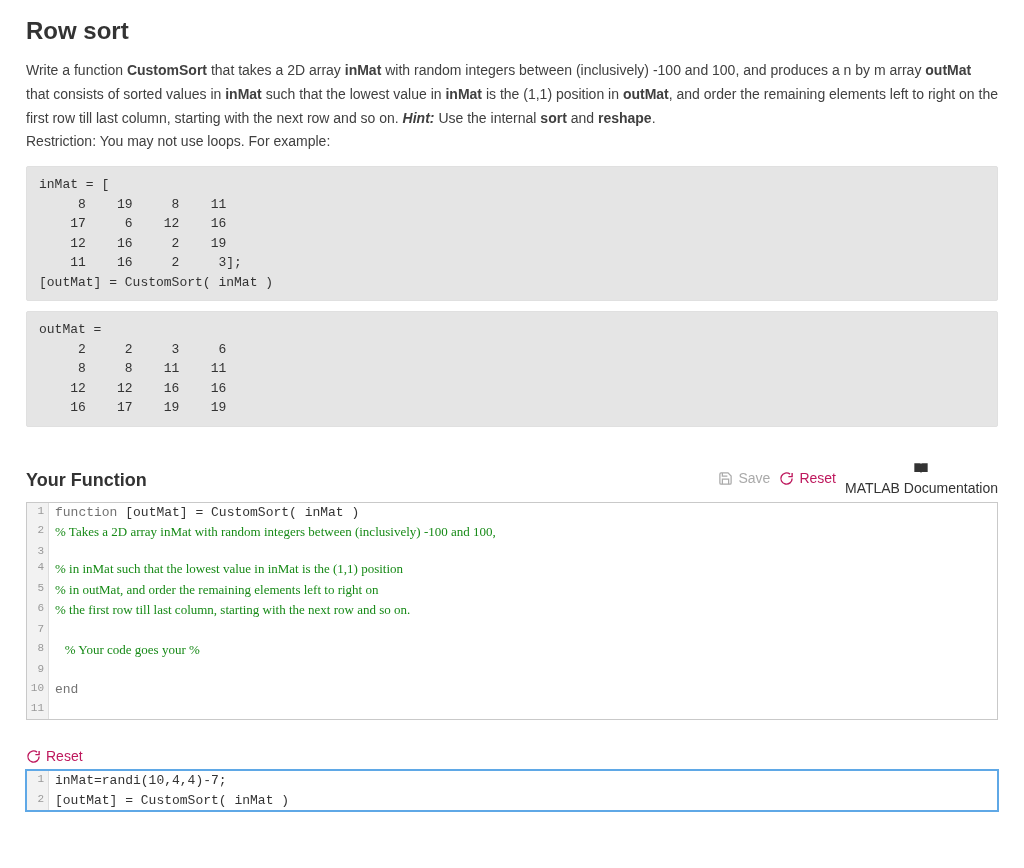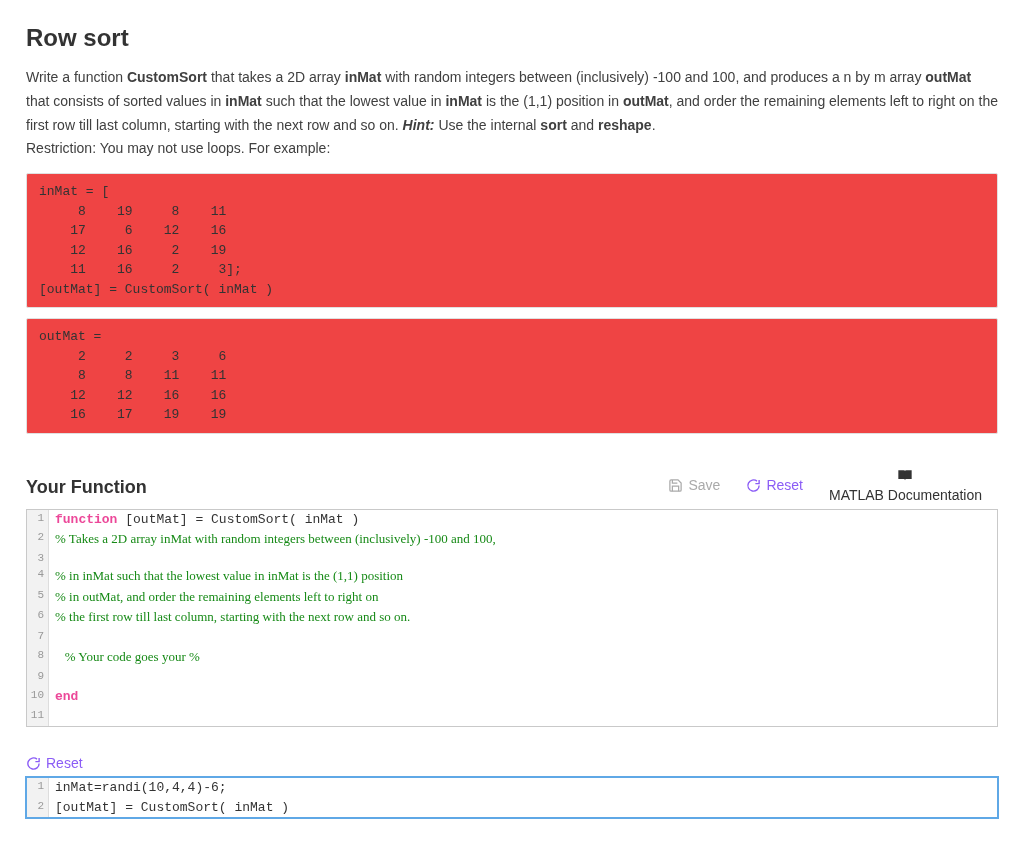--- a/index.html
+++ b/index.html
@@ -11,73 +11,73 @@
     background: #fff;
     display: flex;
   }
   .scroll-host {
     height: 868px;
     width: 1024px;
     overflow-y: scroll;
     position: relative;
   }
   .content {
-    padding: 24px 26px 40px 26px;
+    padding: 17px 26px 40px 26px;
   }
   h1.page-title {
     font-size: 24px;
     font-weight: 700;
     color: #333;
     margin: 0 0 14px 0;
   }
   p.desc {
     font-size: 14px;
     line-height: 1.7;
     color: #404040;
     margin: 0 0 12px 0;
   }
   pre.codeblock {
-    background: #ef4444;
+    background: #e5e5e5;
     border: 1px solid #e0e0e0;
     border-radius: 2px;
     padding: 8px 12px;
     font-family: Consolas, "Courier New", monospace;
     font-size: 13px;
     line-height: 1.5;
     white-space: pre;
     margin: 0 0 10px 0;
     color: #333;
   }
   .produces {
     font-size: 14px;
     margin: 6px 0 8px 0;
   }
   .section-header {
     display: flex;
     align-items: baseline;
     justify-content: space-between;
-    margin: 34px 16px 6px 0;
+    margin: 34px 0 6px 0;
   }
   .section-header h2 {
     margin: 0;
     font-size: 18px;
     font-weight: 700;
   }
   .actions {
     display: flex;
-    gap: 26px;
+    gap: 9px;
     align-items: center;
     font-size: 14px;
     color: #555;
   }
   .action-btn {
     display: inline-flex;
     align-items: center;
     gap: 5px;
-    color: #8b5cf6;
+    color: #be185d;
     cursor: pointer;
   }
   .action-btn.dim { color: #aaa; }
   .action-btn svg { width: 15px; height: 15px; }
   .doc-link {
     color: #333;
     display: inline-flex;
     align-items: center;
     gap: 5px;
     flex-direction: column;
@@ -106,21 +106,21 @@
     color: #999;
     background: #f2f2f2;
     border-right: 1px solid #ddd;
     font-size: 11px;
     user-select: none;
   }
   .codeline {
     padding-left: 6px;
     white-space: pre;
   }
-  .kw   { color: #ec4899; font-weight: bold; }
+  .kw   { color: #737373; font-weight: normal; }
   .cm   { color: #178a17; font-family: Liberation Serif, serif; }
   .fn   { color: #333; }
   .bold { font-weight: 700; }
 </style>
 </head>
 <body>
 
 <div class="scroll-host">
   <div class="content">
 
@@ -228,21 +228,21 @@
               <polyline points="21 3 21 9 15 9"></polyline>
             </svg>
           <span>Reset</span>
         </span>
       </div>
     </div>
 
     <div class="editor focused" id="editor2">
         <div class="editor-row">
           <div class="gutter">1</div>
-          <div class="codeline"><span class="fn">inMat=randi(10,4,4)-6;</span></div>
+          <div class="codeline"><span class="fn">inMat=randi(10,4,4)-7;</span></div>
         </div>
         <div class="editor-row">
           <div class="gutter">2</div>
           <div class="codeline"><span class="fn">[outMat] = CustomSort( inMat )</span></div>
         </div>
       </div>
 
   </div>
 </div>
 

